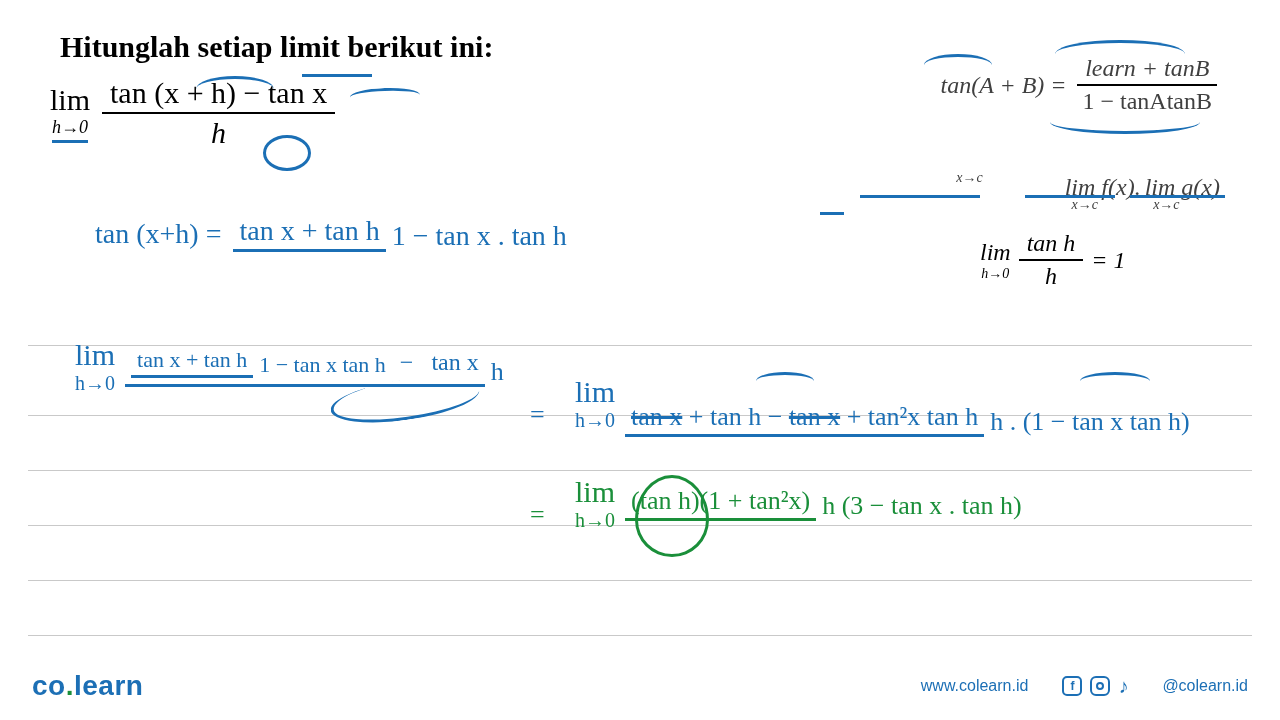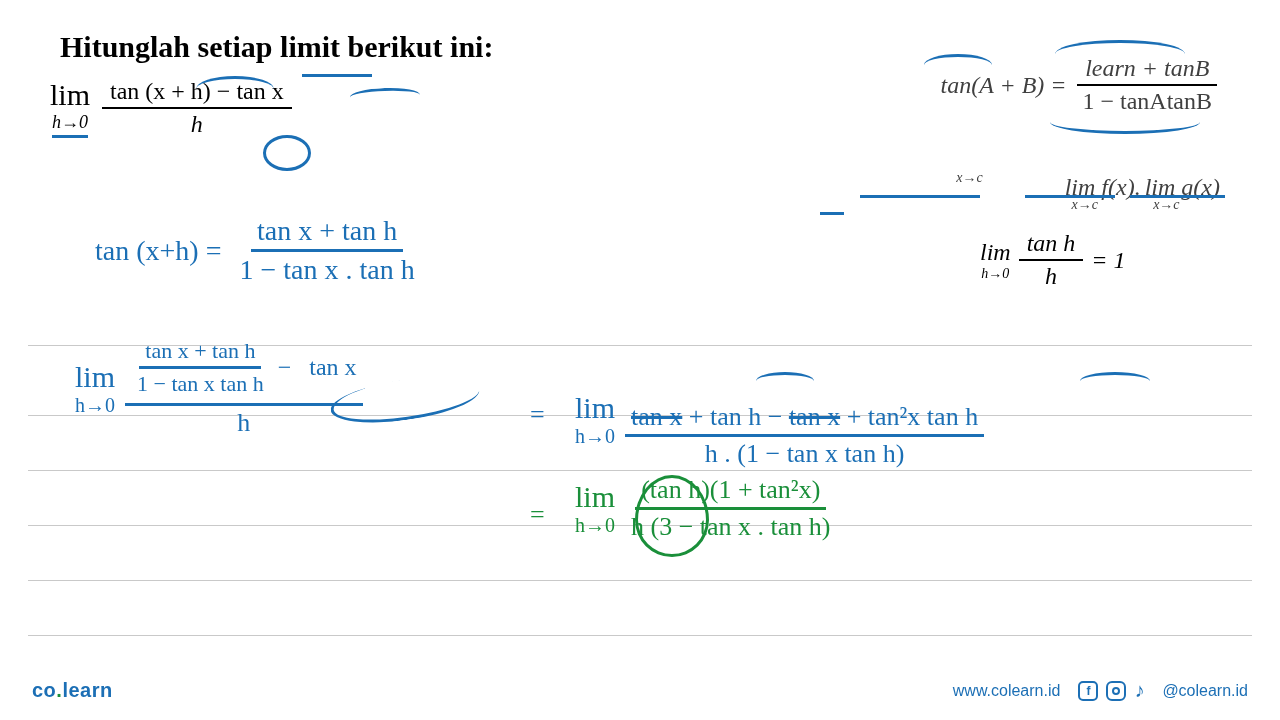--- a/index.html
+++ b/index.html
@@ -66,27 +66,27 @@
     bottom: 18px;
     left: 0;
     right: 0;
     display: flex;
     align-items: center;
     justify-content: space-between;
     padding: 0 32px;
     font-family: Arial, Helvetica, sans-serif;
   }
   .brand {
-    font-size: 20px;
+    font-size: 28px;
     font-weight: 600;
     color: #1c6fb5;
     letter-spacing: 0.5px;
   }
   .brand .dot { color: #1a8f3a; }
-  .footer-right { display: flex; align-items: center; gap: 18px; margin-left: 32px; }
+  .footer-right { display: flex; align-items: center; gap: 34px; margin-left: 32px; }
   .url { color: #1c6fb5; font-size: 16px; font-weight: 500; }
   .socials { display: flex; align-items: center; gap: 8px; color: #1c6fb5; font-size: 18px; }
   .handle { color: #1c6fb5; font-size: 16px; }
 
   
   .ruled {
     position: absolute;
     left: 28px;
     right: 28px;
     border-top: 1px solid #c9c9c9;
@@ -100,21 +100,21 @@
     border-radius: 50%;
   }
   .arc {
     position: absolute;
     border: 3px solid #1b6fb5;
     border-radius: 50%;
   }
   .uline { position:absolute; height:3px; background:#1b6fb5; }
   .strike { text-decoration: line-through; text-decoration-color: #1b6fb5; text-decoration-thickness: 3px;}
 
-  .hand-frac { display:inline-flex; flex-direction:column; align-items:center; }
+  .hand-frac { display:inline-flex; align-items:flex-end; }
   .hand-frac .hnum { border-bottom: 3px solid currentColor; padding: 0 6px 2px 6px; white-space:nowrap;}
   .hand-frac .hden { padding: 2px 6px 0 6px; white-space:nowrap;}
 
   .icon-box {
     width: 20px; height: 20px; border: 2px solid #1c6fb5; border-radius: 5px;
     display: inline-flex; align-items:center; justify-content:center; font-size:12px; font-weight:bold;
   }
 </style>
 </head>
 <body>
@@ -124,21 +124,21 @@
   
   <div class="title">Hitunglah setiap limit berikut ini:</div>
 
   
   <div class="problem" style="margin-top:4px;">
     <div class="lim-block">
       <div class="lim-text">
         <span style="font-size:30px;">lim</span>
         <span class="under">h→0</span>
       </div>
-      <div class="frac" style="font-size:24px;">
+      <div class="frac" style="font-size:30px;">
         <span class="num">tan (x + h)  −  tan x</span>
         <span class="den" style="font-style:italic;">h</span>
       </div>
     </div>
   </div>
 
   
   <div class="arc" style="top:76px; left:196px; width:78px; height:26px; border-bottom:none; border-left:none; border-right:none;"></div>
   
   <div class="arc" style="top:88px; left:350px; width:70px; height:16px; border-bottom:none; border-left:none; border-right:none; transform:rotate(-2deg);"></div>

